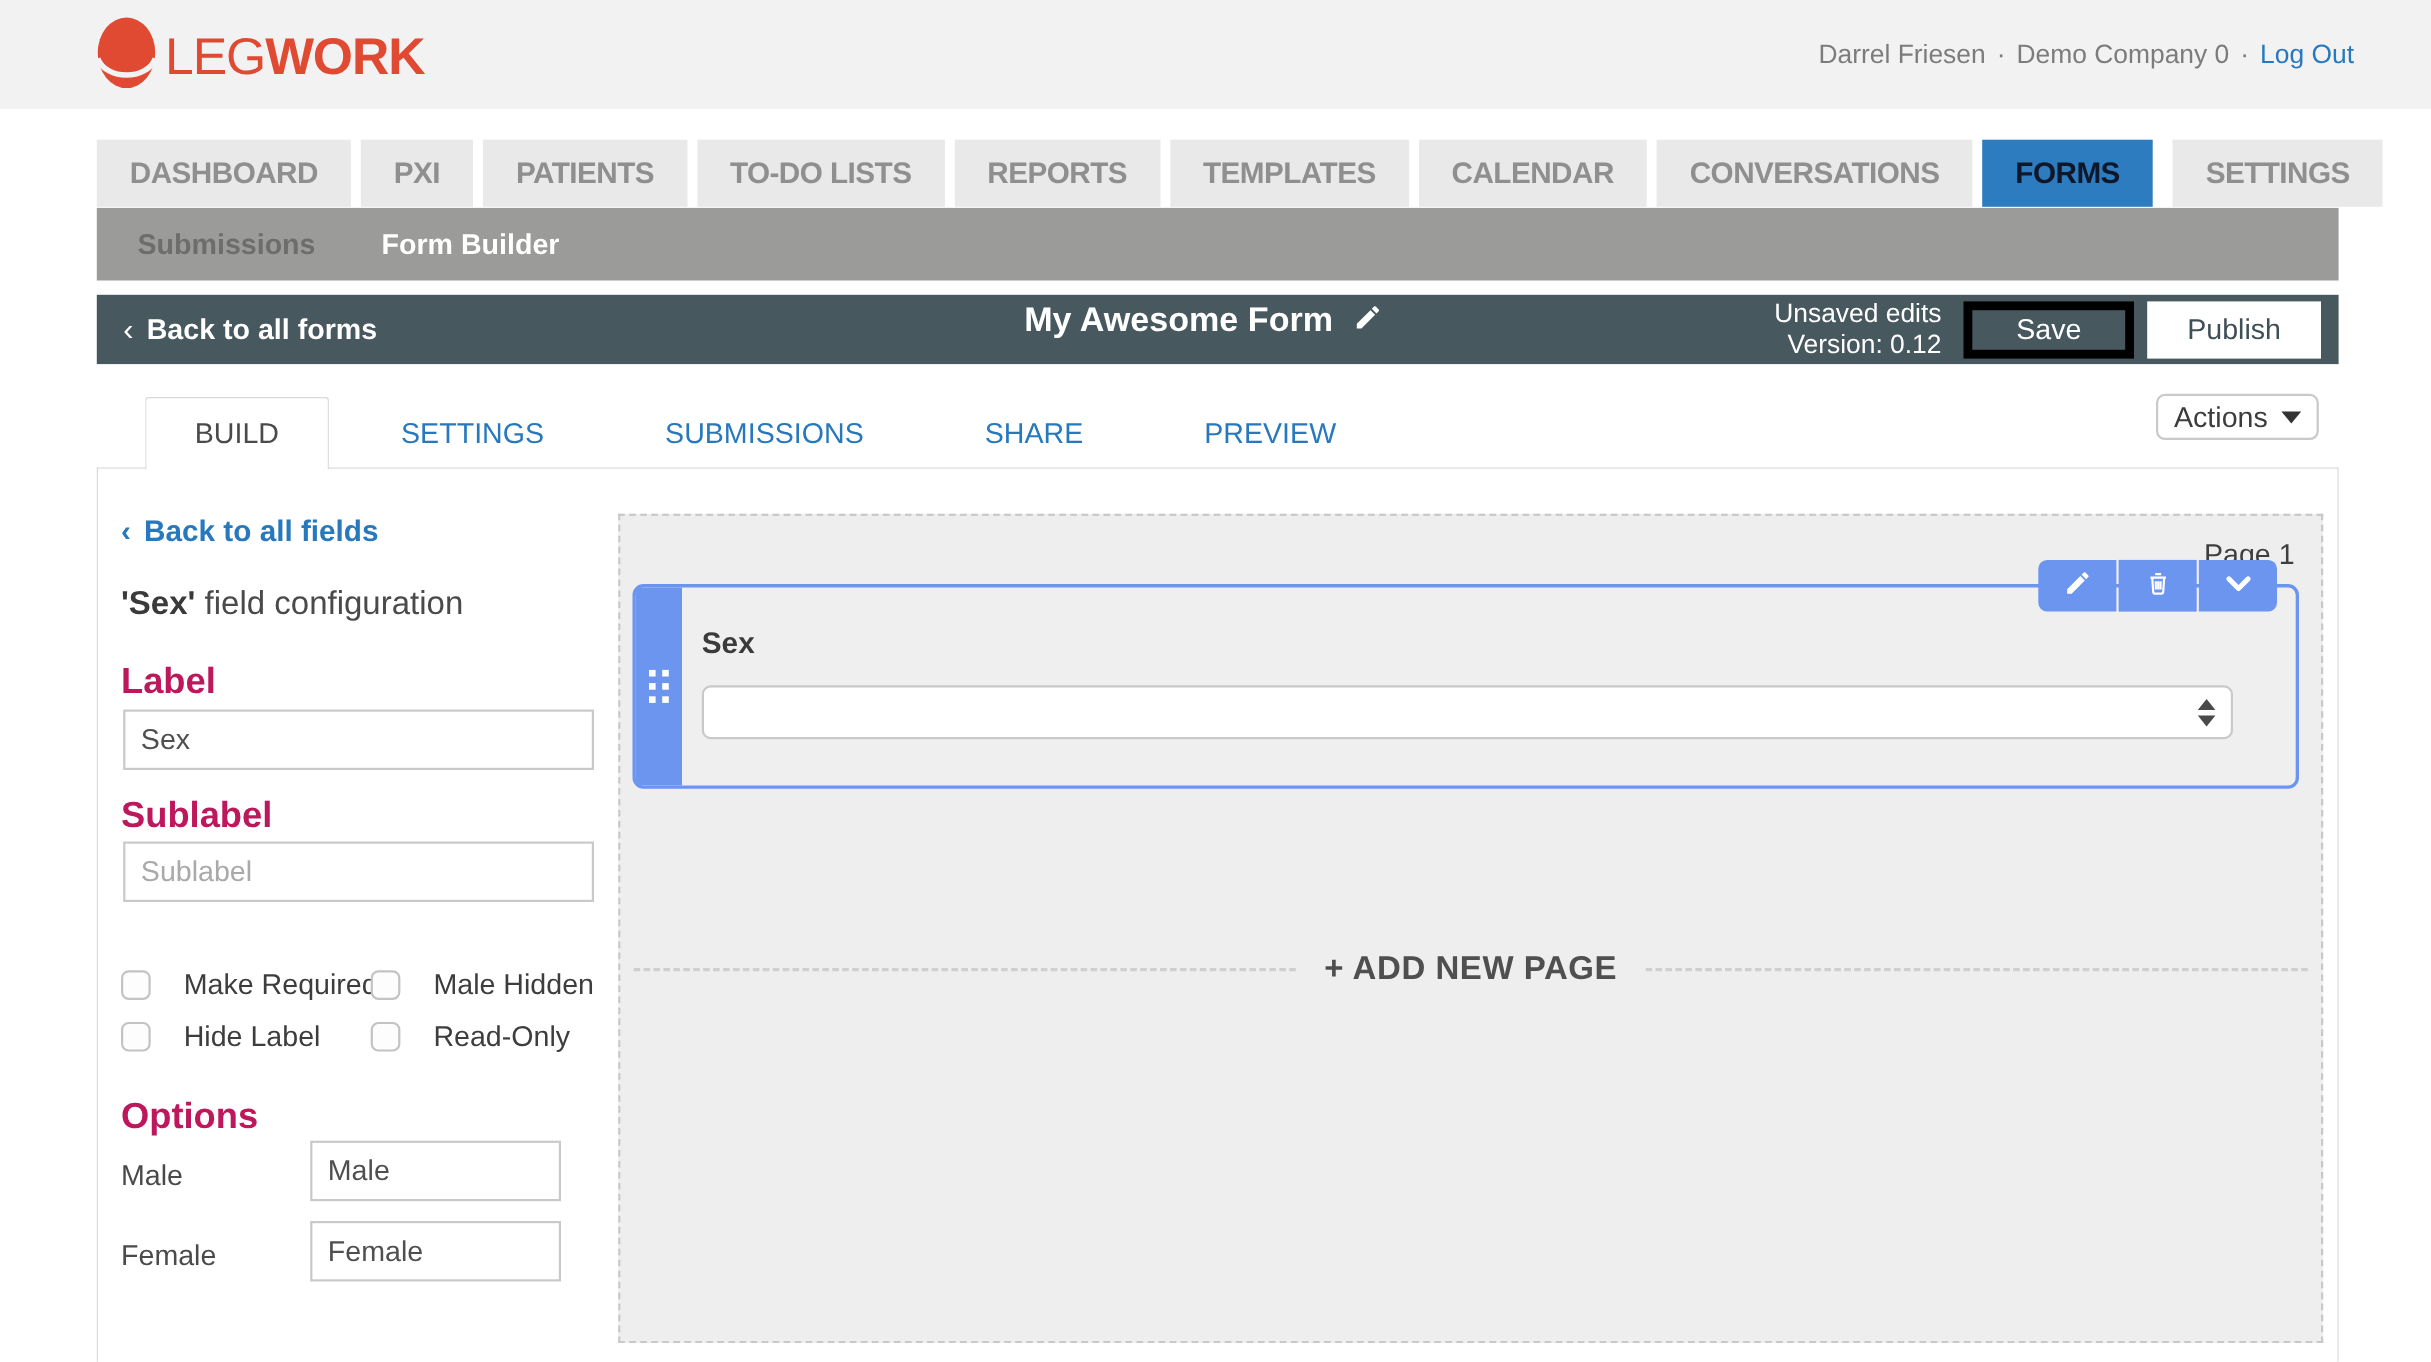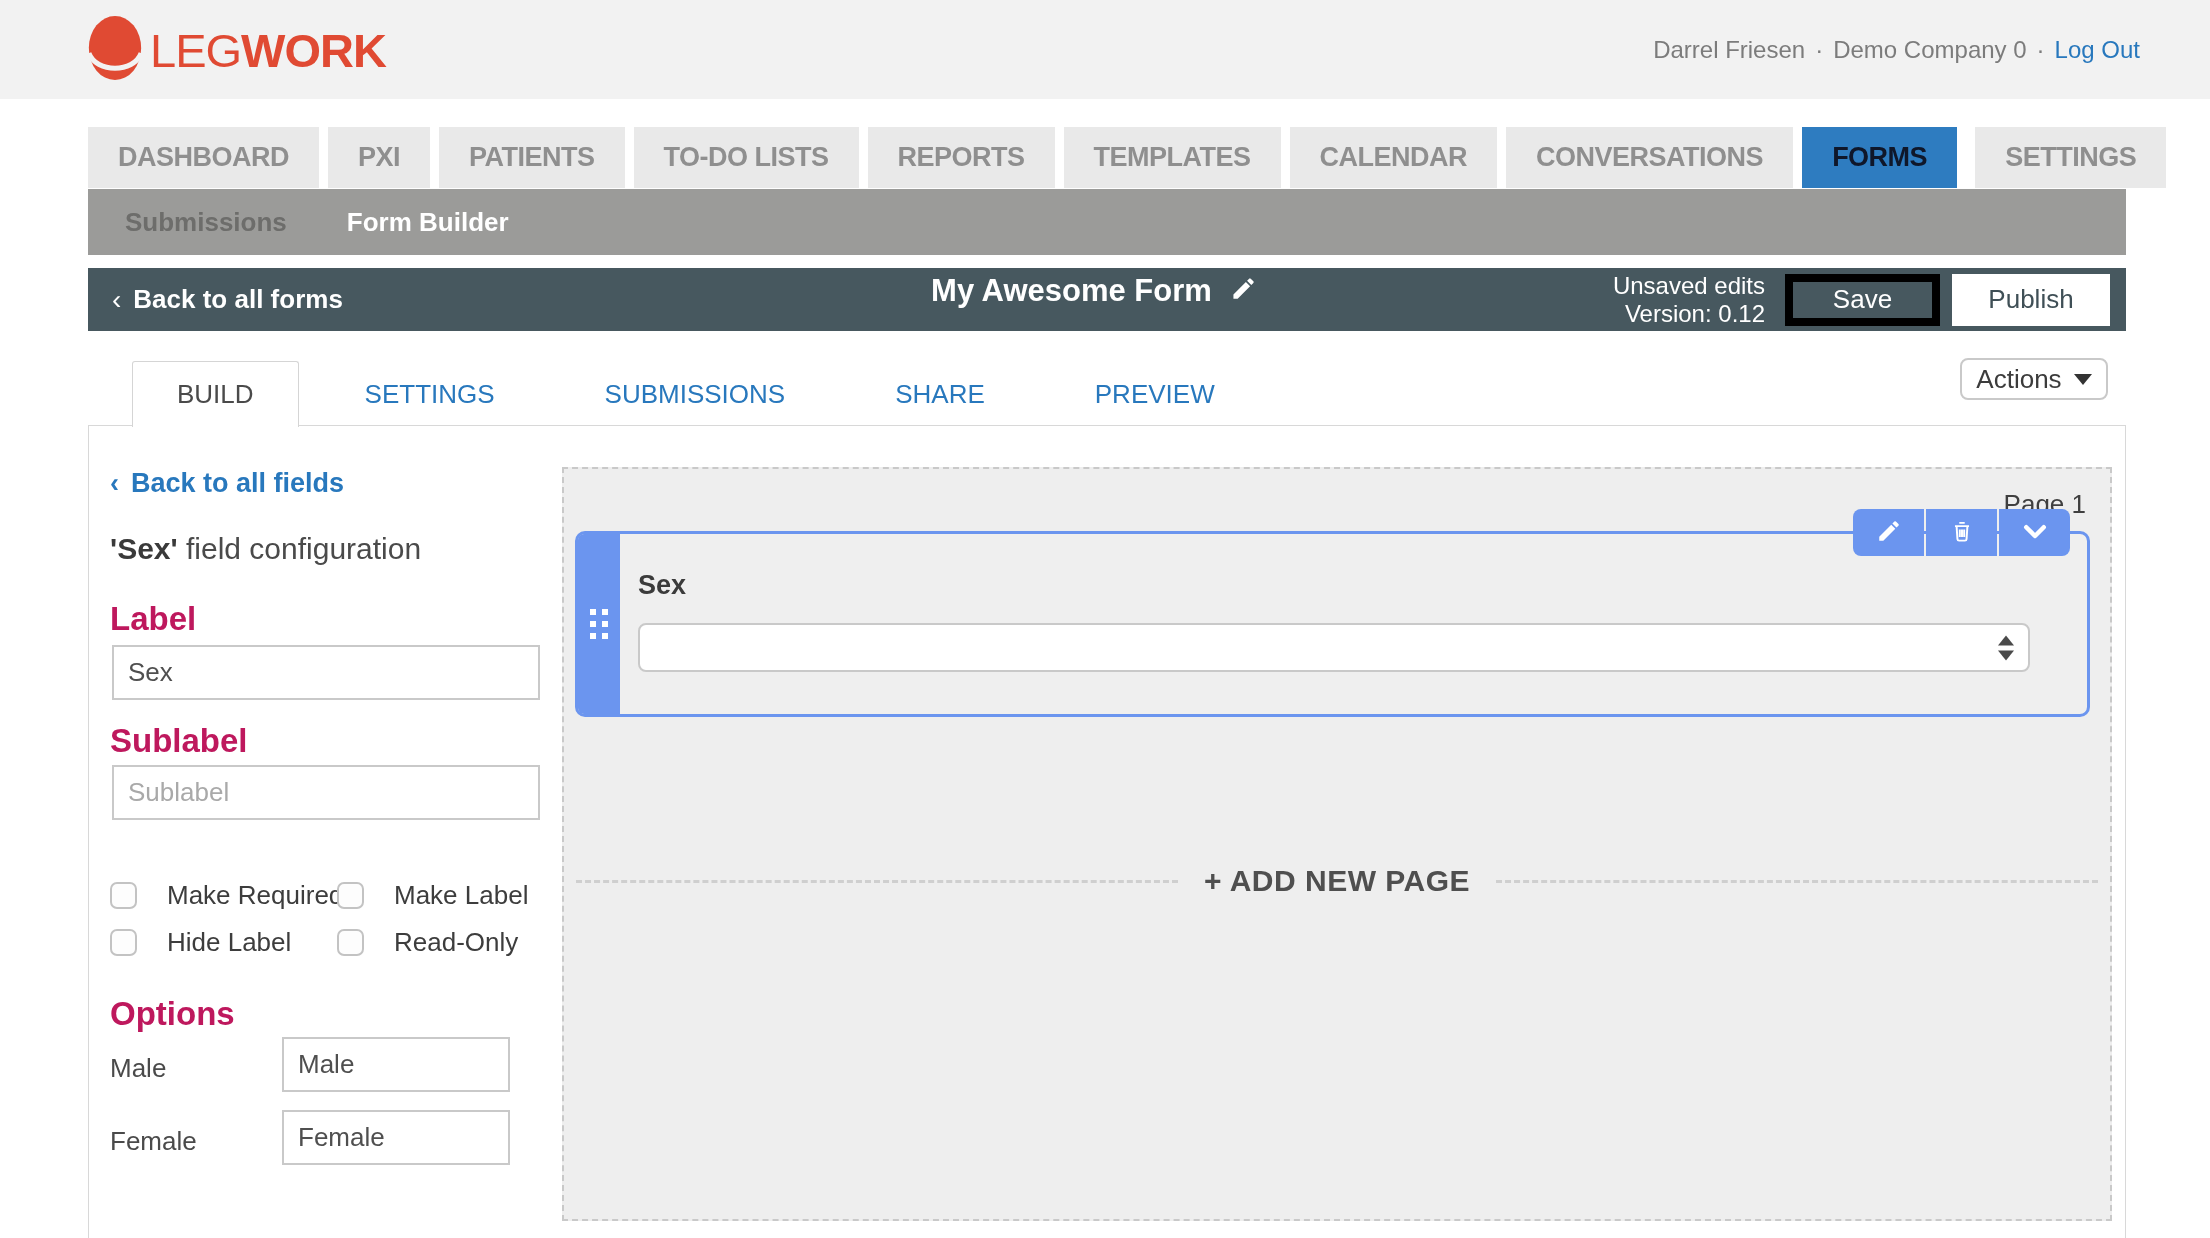--- a/index.html
+++ b/index.html
@@ -172,21 +172,21 @@
 
   <div class="h-label" style="top:722px;">Sublabel</div>
   <input class="text-input" style="left: 112px; top: 765px; width: 428px;" placeholder="Sublabel">
 
   <div class="cb-row" style="left:110px;top:864px;">
     <span class="checkbox"></span>
     <span class="cb-label">Make Required</span>
   </div>
   <div class="cb-row" style="left:337px;top:864px;">
     <span class="checkbox"></span>
-    <span class="cb-label">Make Label</span>
+    <span class="cb-label">Male Hidden</span>
   </div>
   <div class="cb-row" style="left:110px;top:911px;">
     <span class="checkbox"></span>
     <span class="cb-label">Hide Label</span>
   </div>
   <div class="cb-row" style="left:337px;top:911px;">
     <span class="checkbox"></span>
     <span class="cb-label">Read-Only</span>
   </div>
 

